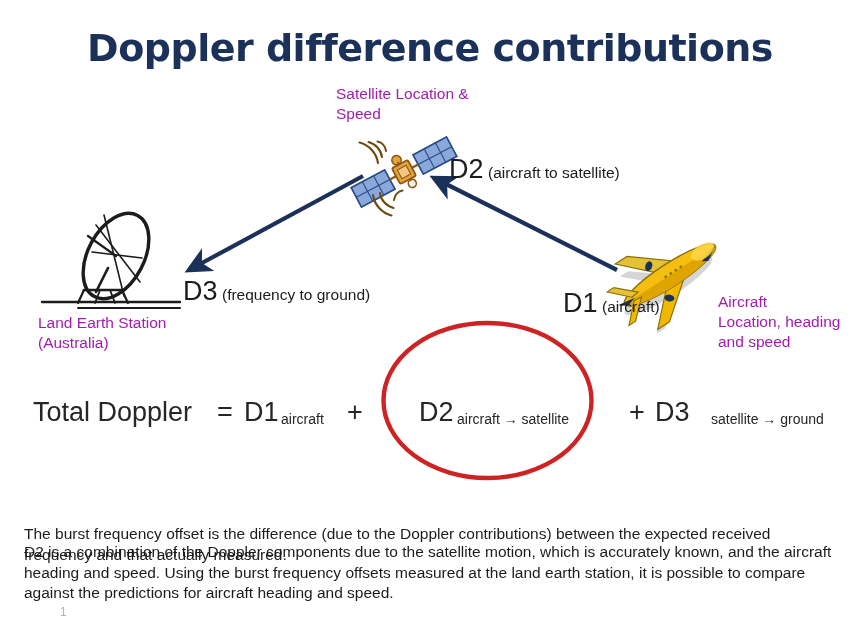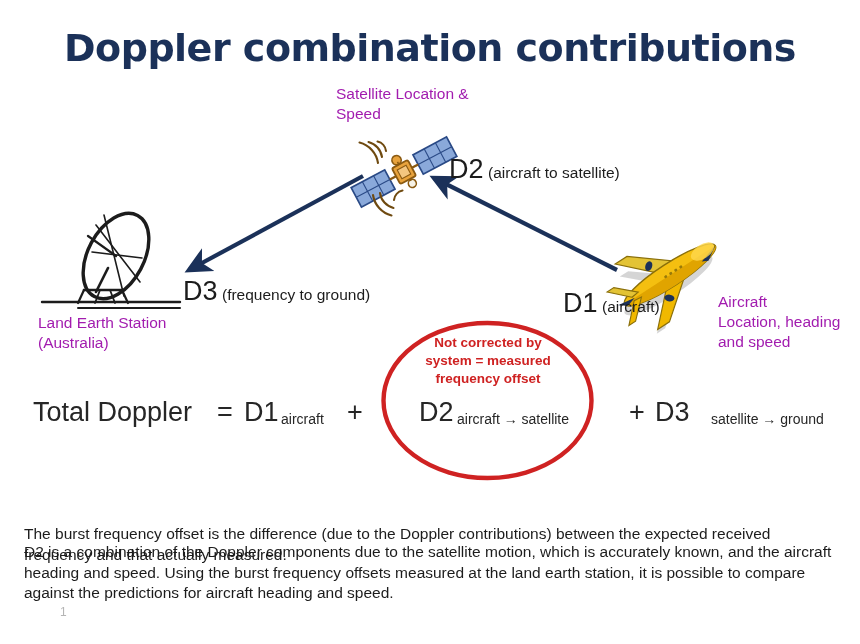--- a/index.html
+++ b/index.html
@@ -136,21 +136,21 @@
     font-family: "Liberation Sans", sans-serif;
     font-size: 12px;
     color: #b5b5b5;
   }
 </style>
 </head>
 <body>
 
 <div id="slide">
 
-  <div id="slide-title">Doppler combination contributions</div>
+  <div id="slide-title">Doppler difference contributions</div>
 
   <svg id="art" viewBox="0 0 860 644">
 
     <defs>
       <marker id="navyhead" markerWidth="7" markerHeight="7" refX="5.2" refY="3.5" orient="auto" markerUnits="strokeWidth">
         <path d="M0,0.4 L6.4,3.5 L0,6.6 L1.7,3.5 Z" fill="#1b3159"></path>
       </marker>
     </defs>
 
     <g>
@@ -278,23 +278,20 @@
   <div class="dlabel" id="d3-label">
     <span class="big">D3</span>
     <span class="small">(frequency  to ground)</span>
   </div>
 
   <div class="dlabel" id="d1-label">
     <span class="big">D1</span>
     <span class="small">(aircraft)</span>
   </div>
 
-  <div id="ellipse-note-text">Not corrected by
-system = measured
-frequency offset</div>
 
   <div id="equation">
     <span class="eq-part eq-main" id="eq-total">Total Doppler</span>
     <span class="eq-part eq-main" id="eq-eq">=</span>
     <span class="eq-part eq-main" id="eq-d1">D1</span>
     <span class="eq-part eq-sub" id="eq-d1sub">aircraft</span>
     <span class="eq-part eq-main" id="eq-plus1">+</span>
     <span class="eq-part eq-main" id="eq-d2">D2</span>
     <span class="eq-part eq-sub" id="eq-d2sub">aircraft → satellite</span>
     <span class="eq-part eq-main" id="eq-plus2">+</span>

